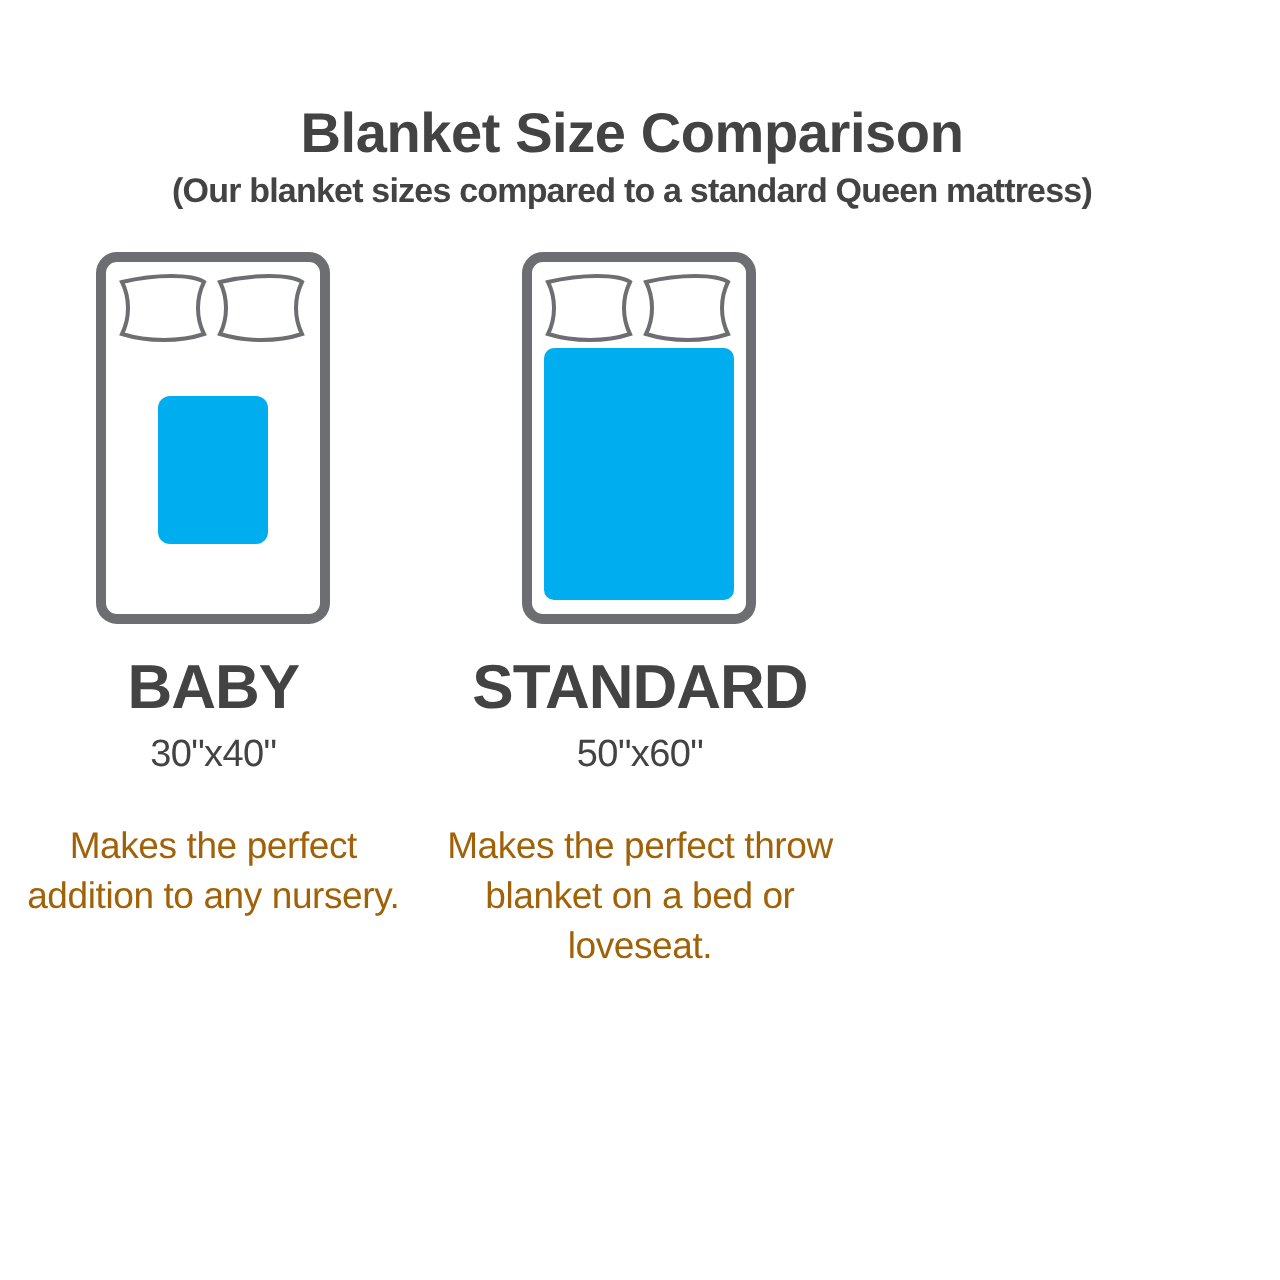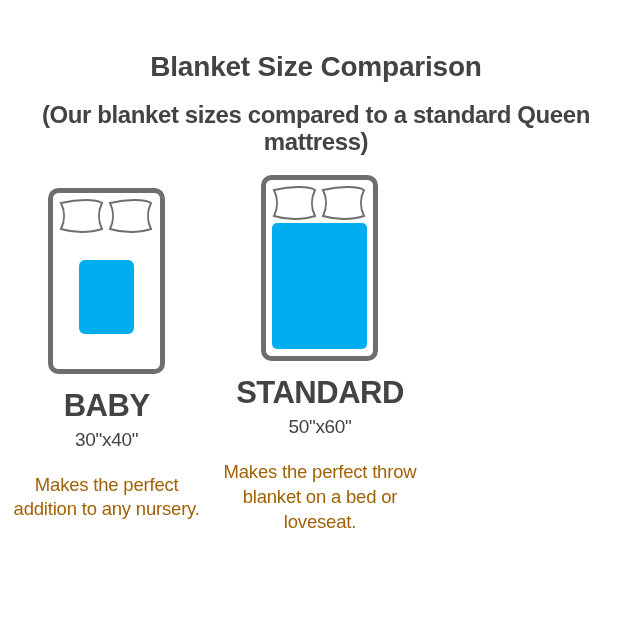--- a/index.html
+++ b/index.html
@@ -23,34 +23,33 @@
     text-align: center;
   }
   .title {
     font-size: 28px;
     font-weight: bold;
     color: #434343;
     letter-spacing: -0.2px;
     line-height: 1.08;
   }
   .subtitle {
-    font-size: 24px;
+    font-size: 17px;
     font-weight: bold;
     color: #434343;
     letter-spacing: -0.4px;
-    margin-top: 20px;
+    margin-top: 5px;
     line-height: 1.1;
   }
 
   
   .columns {
     display: flex;
     width: 640px;
     margin-top: 20px;
-    align-items: center;
   }
   .column {
     width: 213.33px;
     display: flex;
     flex-direction: column;
     align-items: center;
   }
 
   
   .bed-wrap {

